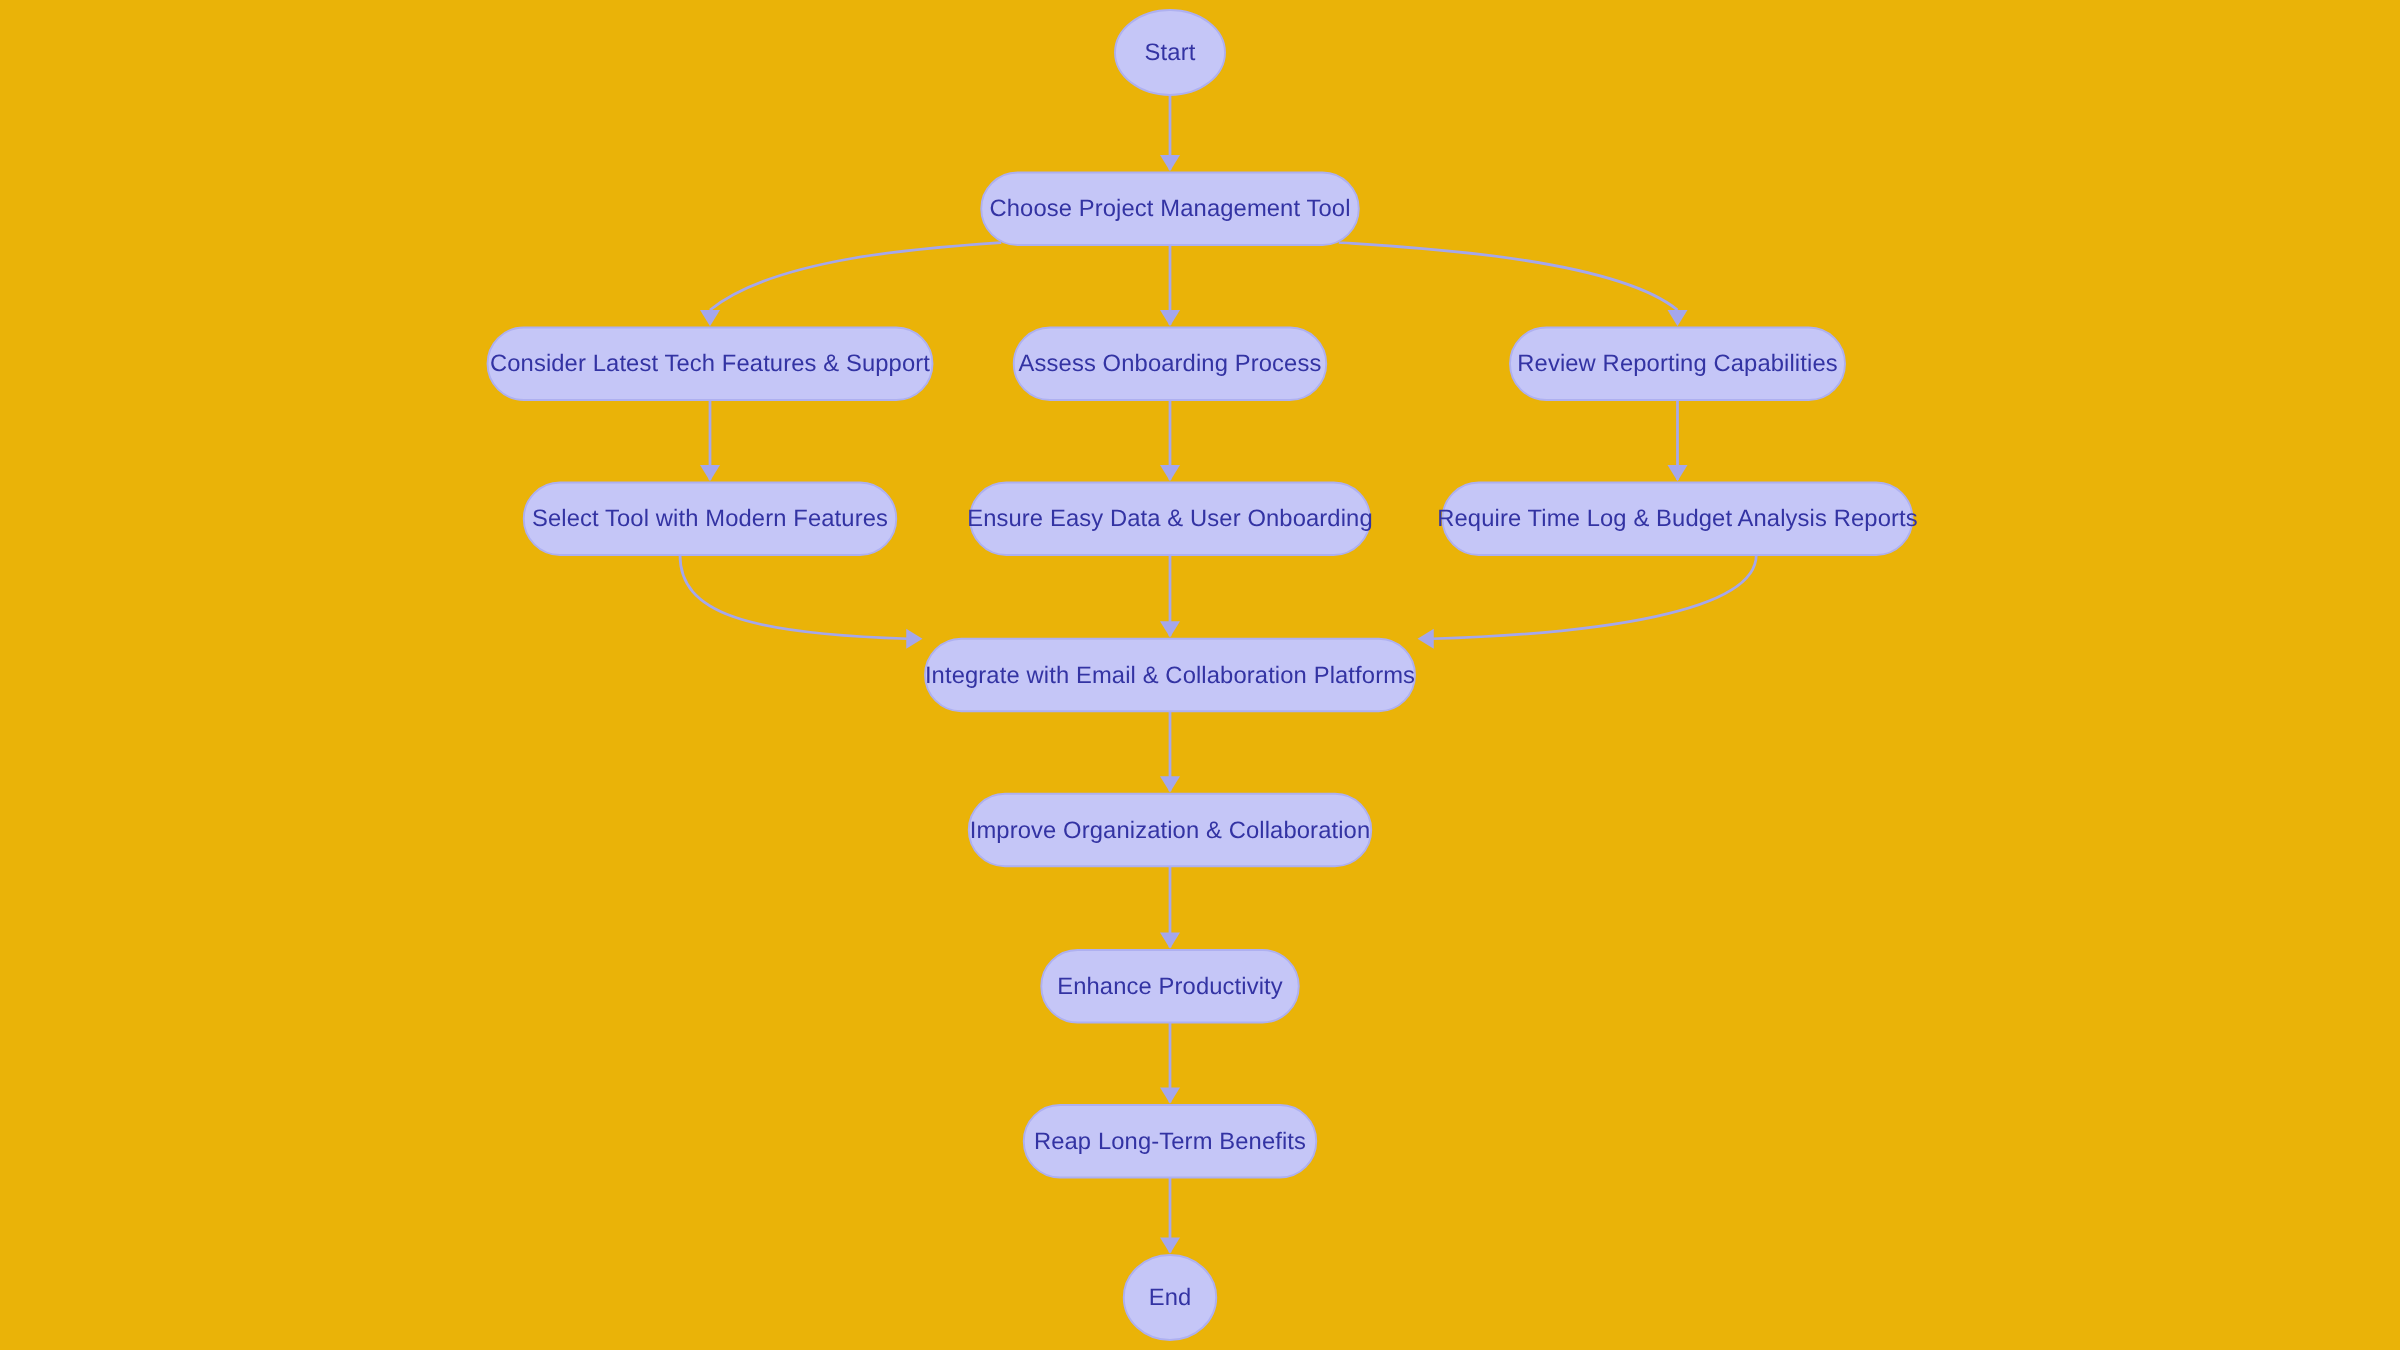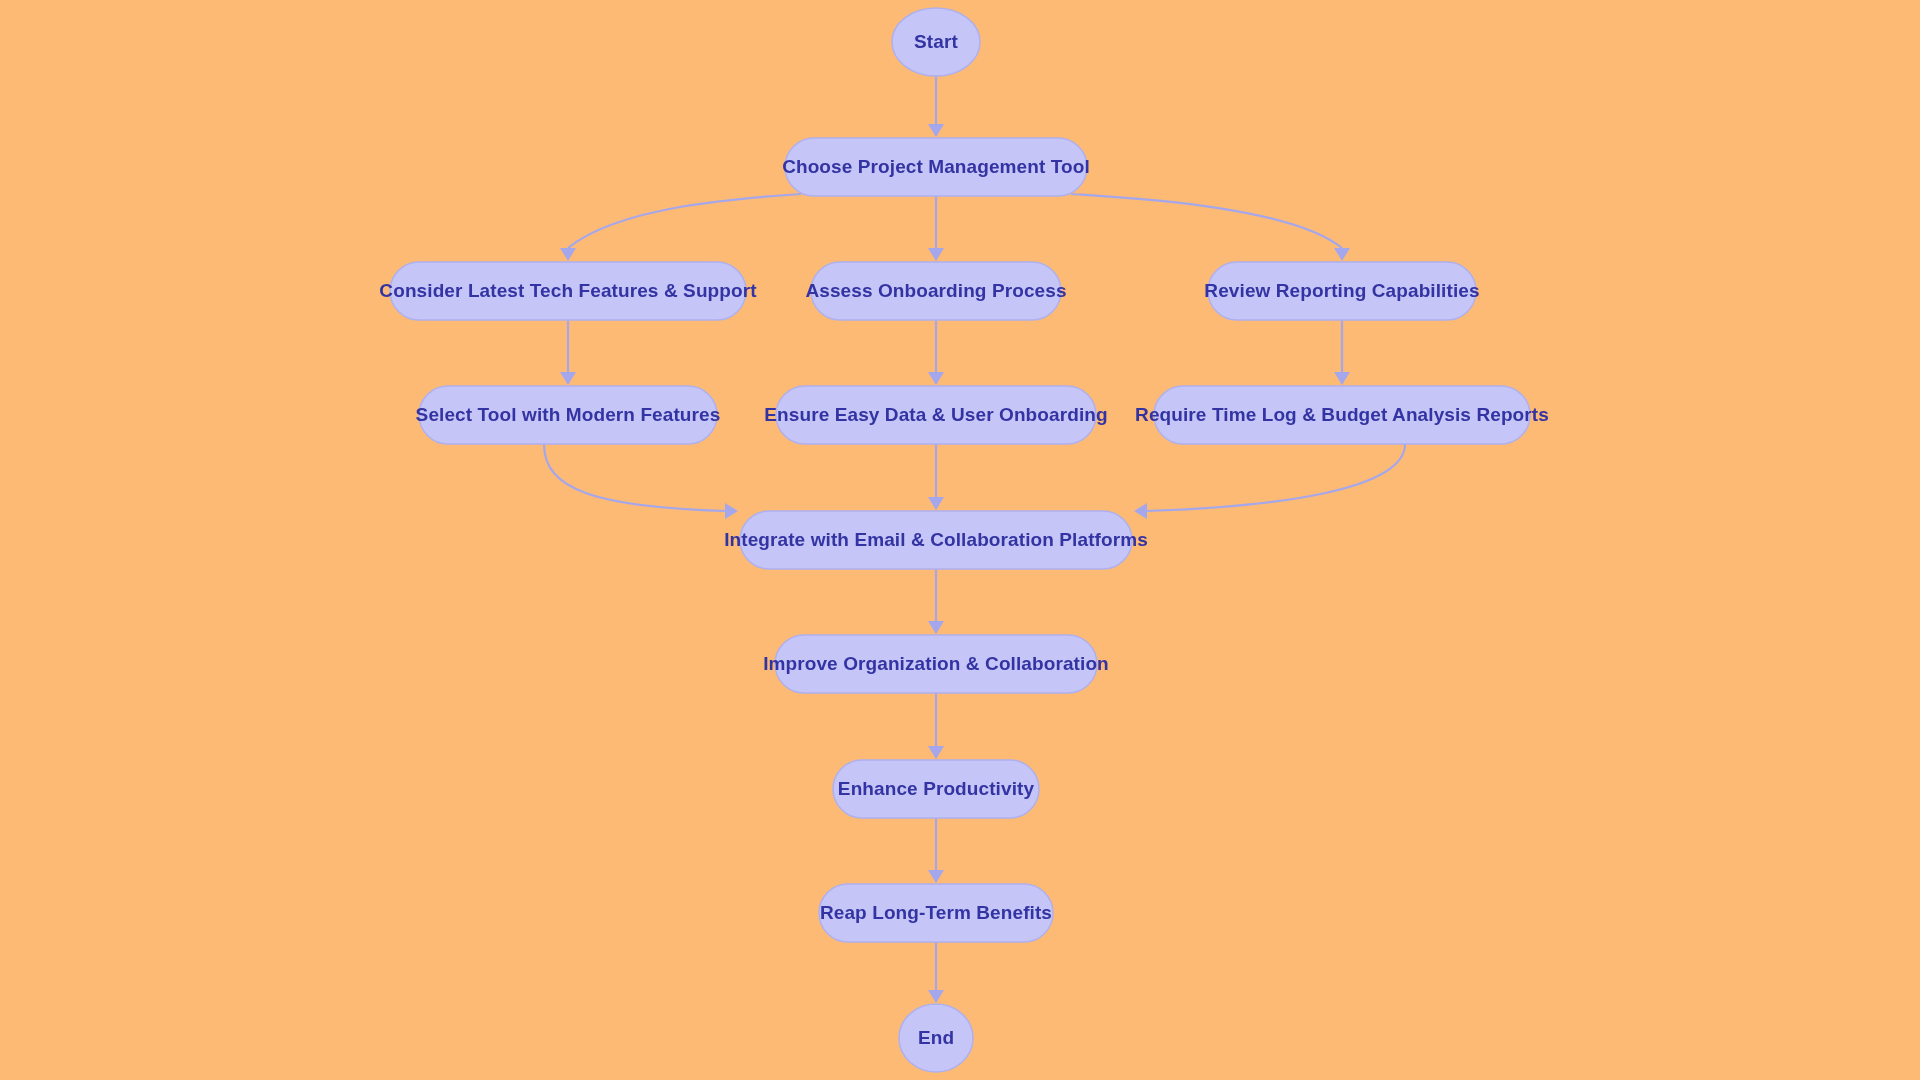--- a/index.html
+++ b/index.html
@@ -10,22 +10,21 @@
   body {
     width: 1920px;
     height: 1080px;
     overflow: hidden;
     font-family: "Liberation Sans", sans-serif;
   }
   #flow-root {
     position: relative;
     width: 1920px;
     height: 1080px;
-    background: #fdba74;
-    font-weight: bold;
+    background: #eab308;
   }
   svg#flow-svg {
     display: block;
     width: 1920px;
     height: 1080px;
   }
   .node-shape {
     fill: #c5c6f7;
     stroke: #aeb0f0;
     stroke-width: 1.5;

